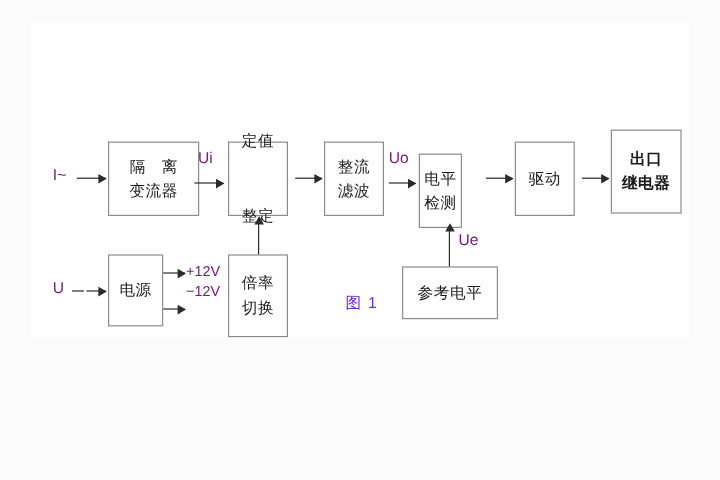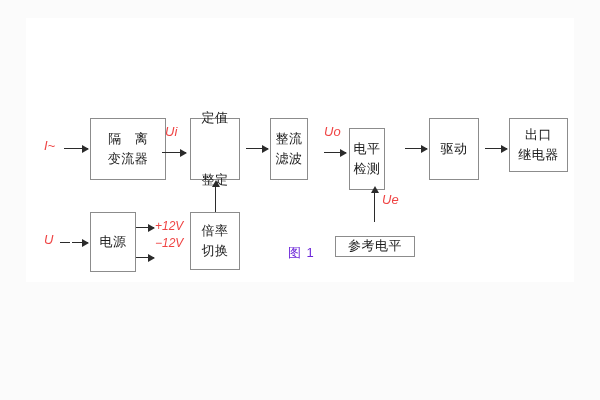--- a/index.html
+++ b/index.html
@@ -23,24 +23,23 @@
     align-items:center;justify-content:center;
     color:#1a1a1a;
     font-size:13px;
     line-height:1.55;
     letter-spacing:0.5px;
   }
   .box .ln{display:block;white-space:nowrap;}
   .box .ln.spaced{letter-spacing:5px;text-indent:5px;}
   .lbl{
     position:absolute;
-    color:#ef4444;
+    color:#701a75;
     font-size:13px;
     white-space:nowrap;
-    font-style:italic;
   }
   .lbl.sm{font-size:12px;}
   .cap{
     position:absolute;
     color:#6d28d9;
     font-size:13px;
     white-space:nowrap;
     letter-spacing:1px;
   }
   
@@ -79,68 +78,68 @@
   <div class="lbl" style="left:165px;top:124px;">Ui</div>
   <div class="harrow" style="left:162px;top:152px;width:24px;"></div>
 
   <div class="box" style="left:190px;top:118px;width:50px;height:62px;gap:41px;">
     <span class="ln">定值</span>
     <span class="ln">整定</span>
   </div>
 
   <div class="harrow" style="left:246px;top:148px;width:22px;"></div>
 
-  <div class="box" style="left:270px;top:118px;width:38px;height:62px;">
+  <div class="box" style="left:270px;top:118px;width:50px;height:62px;">
     <span class="ln">整流</span>
     <span class="ln">滤波</span>
   </div>
 
   <div class="lbl" style="left:324px;top:124px;">Uo</div>
   <div class="harrow" style="left:324px;top:152px;width:22px;"></div>
 
   <div class="box" style="left:349px;top:128px;width:36px;height:62px;">
     <span class="ln">电平</span>
     <span class="ln">检测</span>
   </div>
 
   <div class="harrow" style="left:405px;top:148px;width:22px;"></div>
 
   <div class="box" style="left:429px;top:118px;width:50px;height:62px;">
     <span class="ln">驱动</span>
   </div>
 
   <div class="harrow" style="left:485px;top:148px;width:22px;"></div>
 
-  <div class="box" style="left:509px;top:118px;width:59px;height:54px;">
+  <div class="box" style="left:509px;top:108px;width:59px;height:70px;font-weight:bold;">
     <span class="ln">出口</span>
     <span class="ln">继电器</span>
   </div>
 
   <div class="lbl" style="left:44px;top:232px;">U</div>
   <div class="lead" style="left:60px;top:242px;width:10px;"></div>
   <div class="harrow" style="left:72px;top:242px;width:16px;"></div>
 
   <div class="box" style="left:90px;top:212px;width:46px;height:60px;">
     <span class="ln">电源</span>
   </div>
 
   <div class="harrow" style="left:136px;top:227px;width:18px;"></div>
   <div class="lbl sm" style="left:155px;top:219px;text-align:right;">+12V</div>
 
   <div class="harrow" style="left:136px;top:257px;width:18px;"></div>
   <div class="lbl sm" style="left:155px;top:236px;">−12V</div>
 
-  <div class="box" style="left:190px;top:212px;width:50px;height:58px;">
+  <div class="box" style="left:190px;top:212px;width:50px;height:69px;">
     <span class="ln">倍率</span>
     <span class="ln">切换</span>
   </div>
 
   <div class="varrow" style="left:215px;top:186px;height:26px;"></div>
 
-  <div class="box" style="left:335px;top:236px;width:80px;height:21px;">
+  <div class="box" style="left:335px;top:222px;width:80px;height:44px;">
     <span class="ln">参考电平</span>
   </div>
 
   <div class="varrow" style="left:374px;top:192px;height:30px;"></div>
   <div class="lbl" style="left:382px;top:192px;">Ue</div>
 
   <div class="cap" style="left:288px;top:244px;">图 1</div>
 </div>
 
 </body></html>

